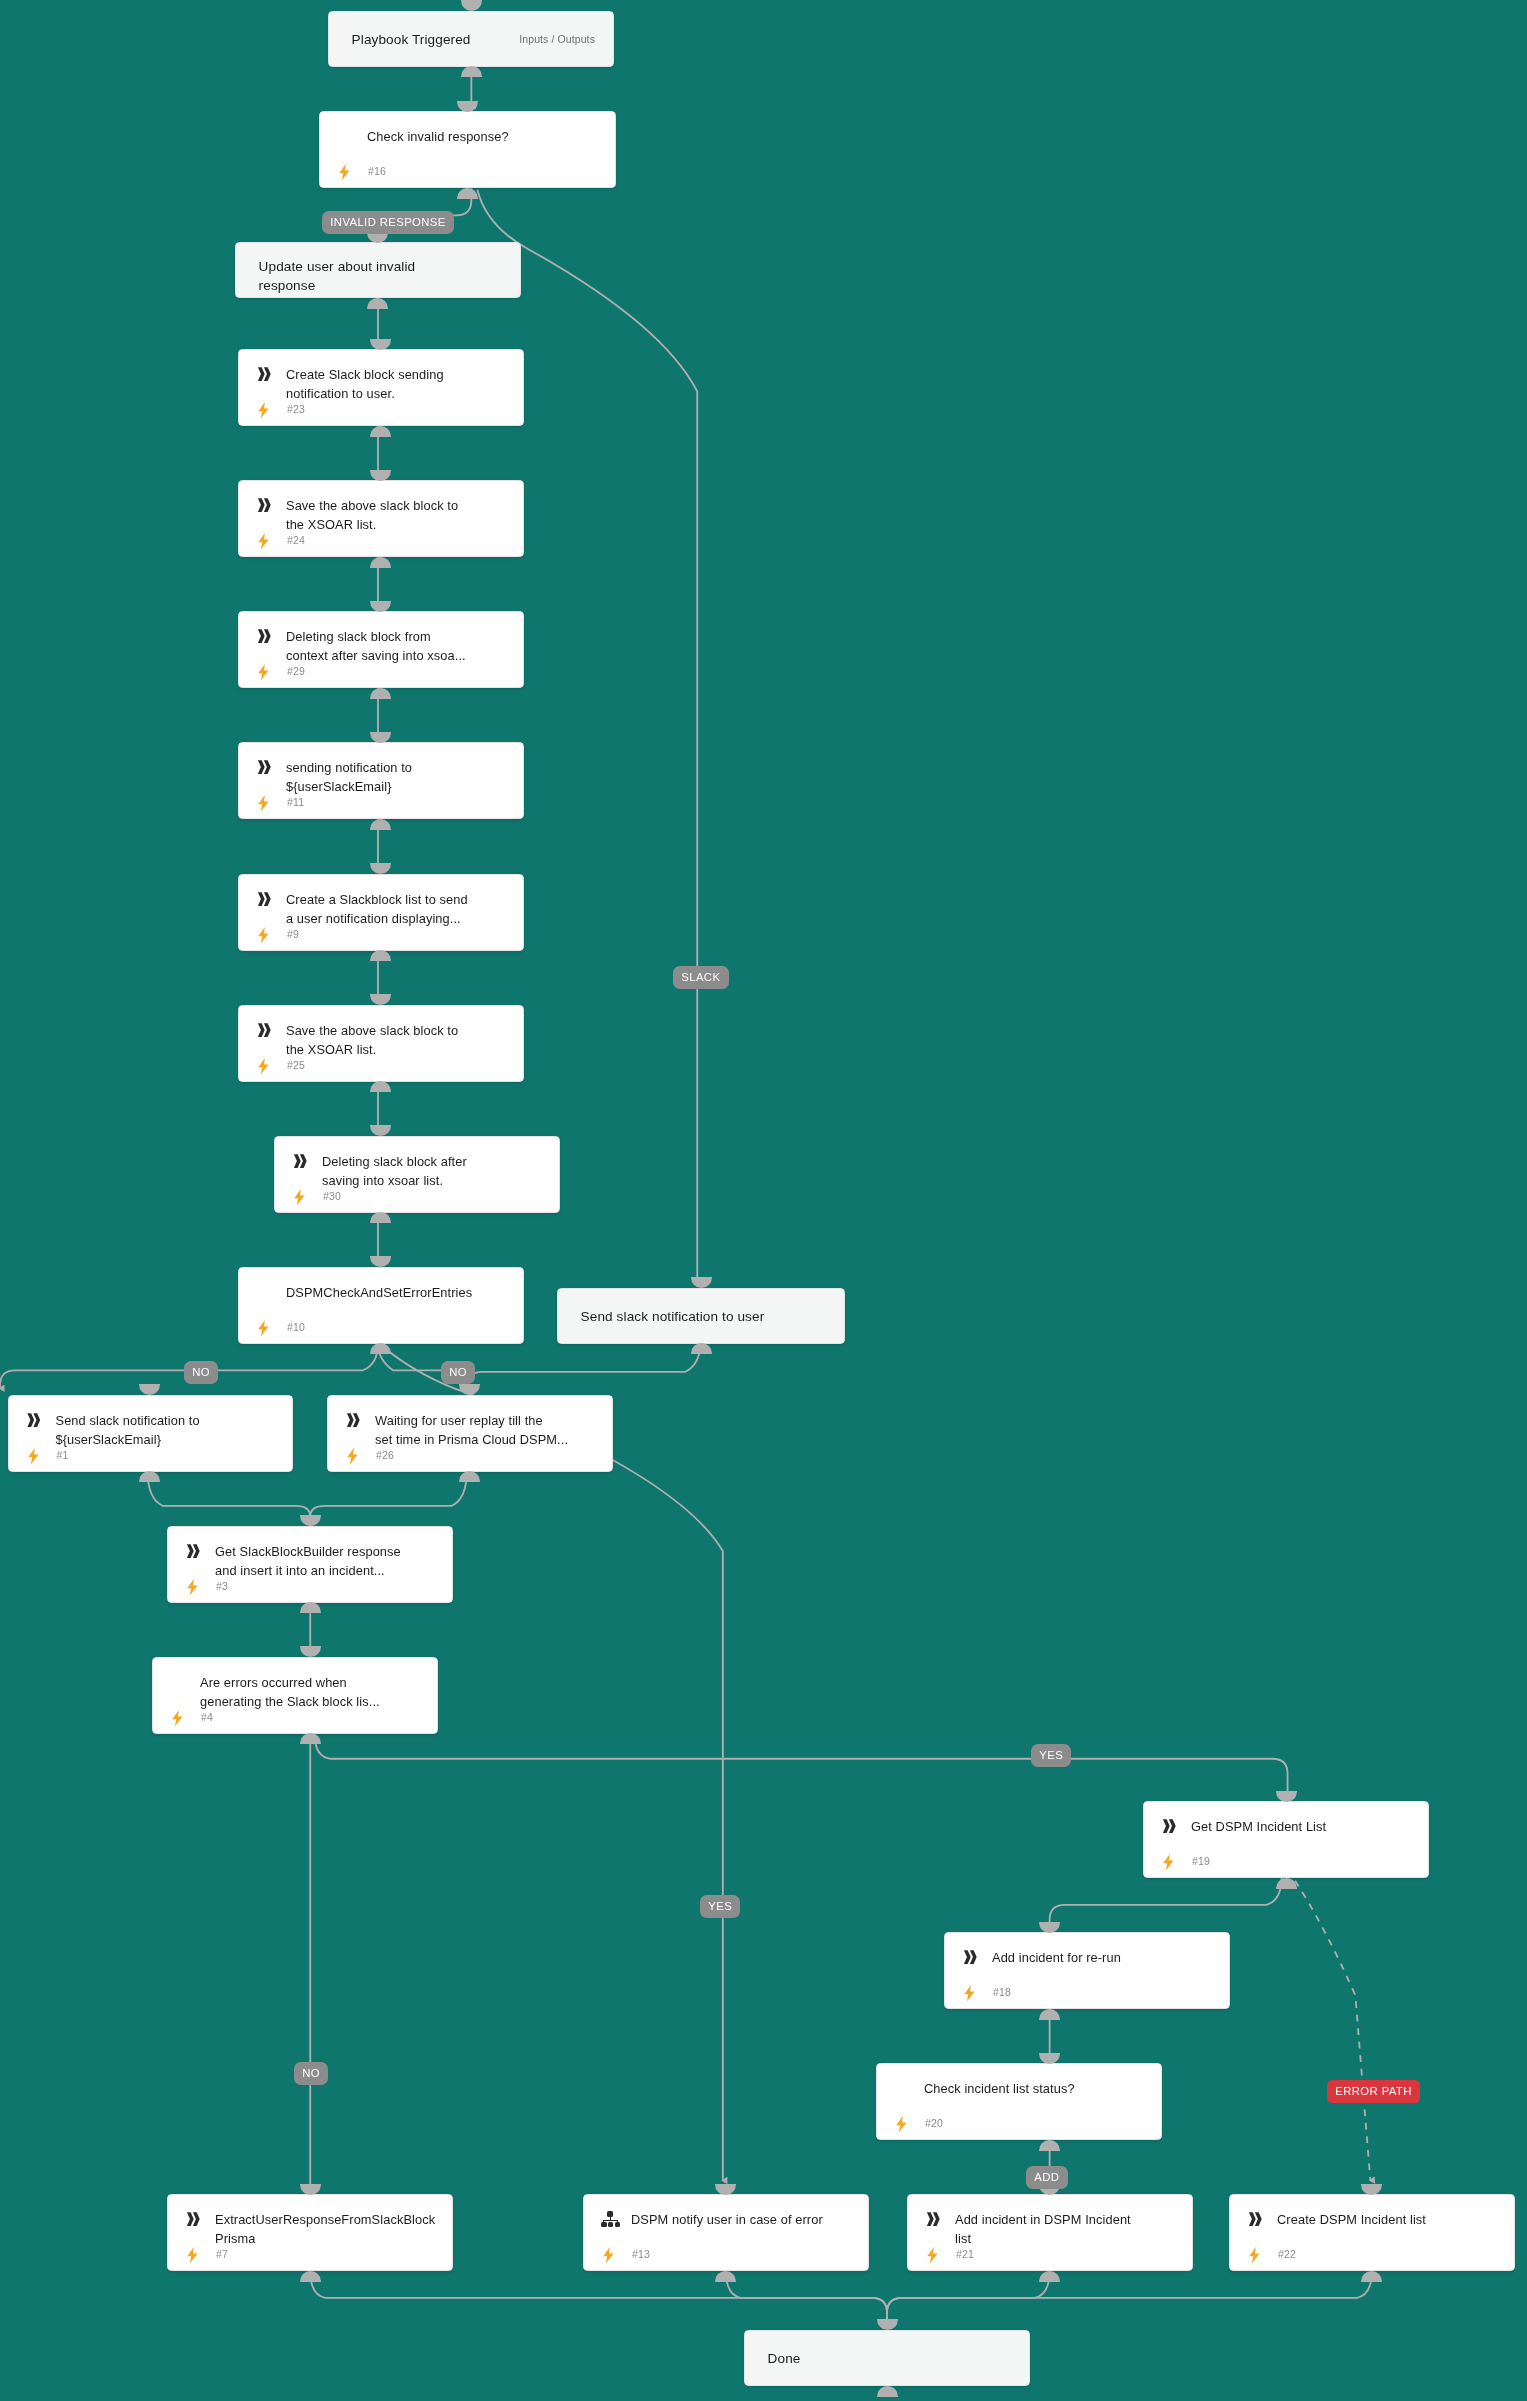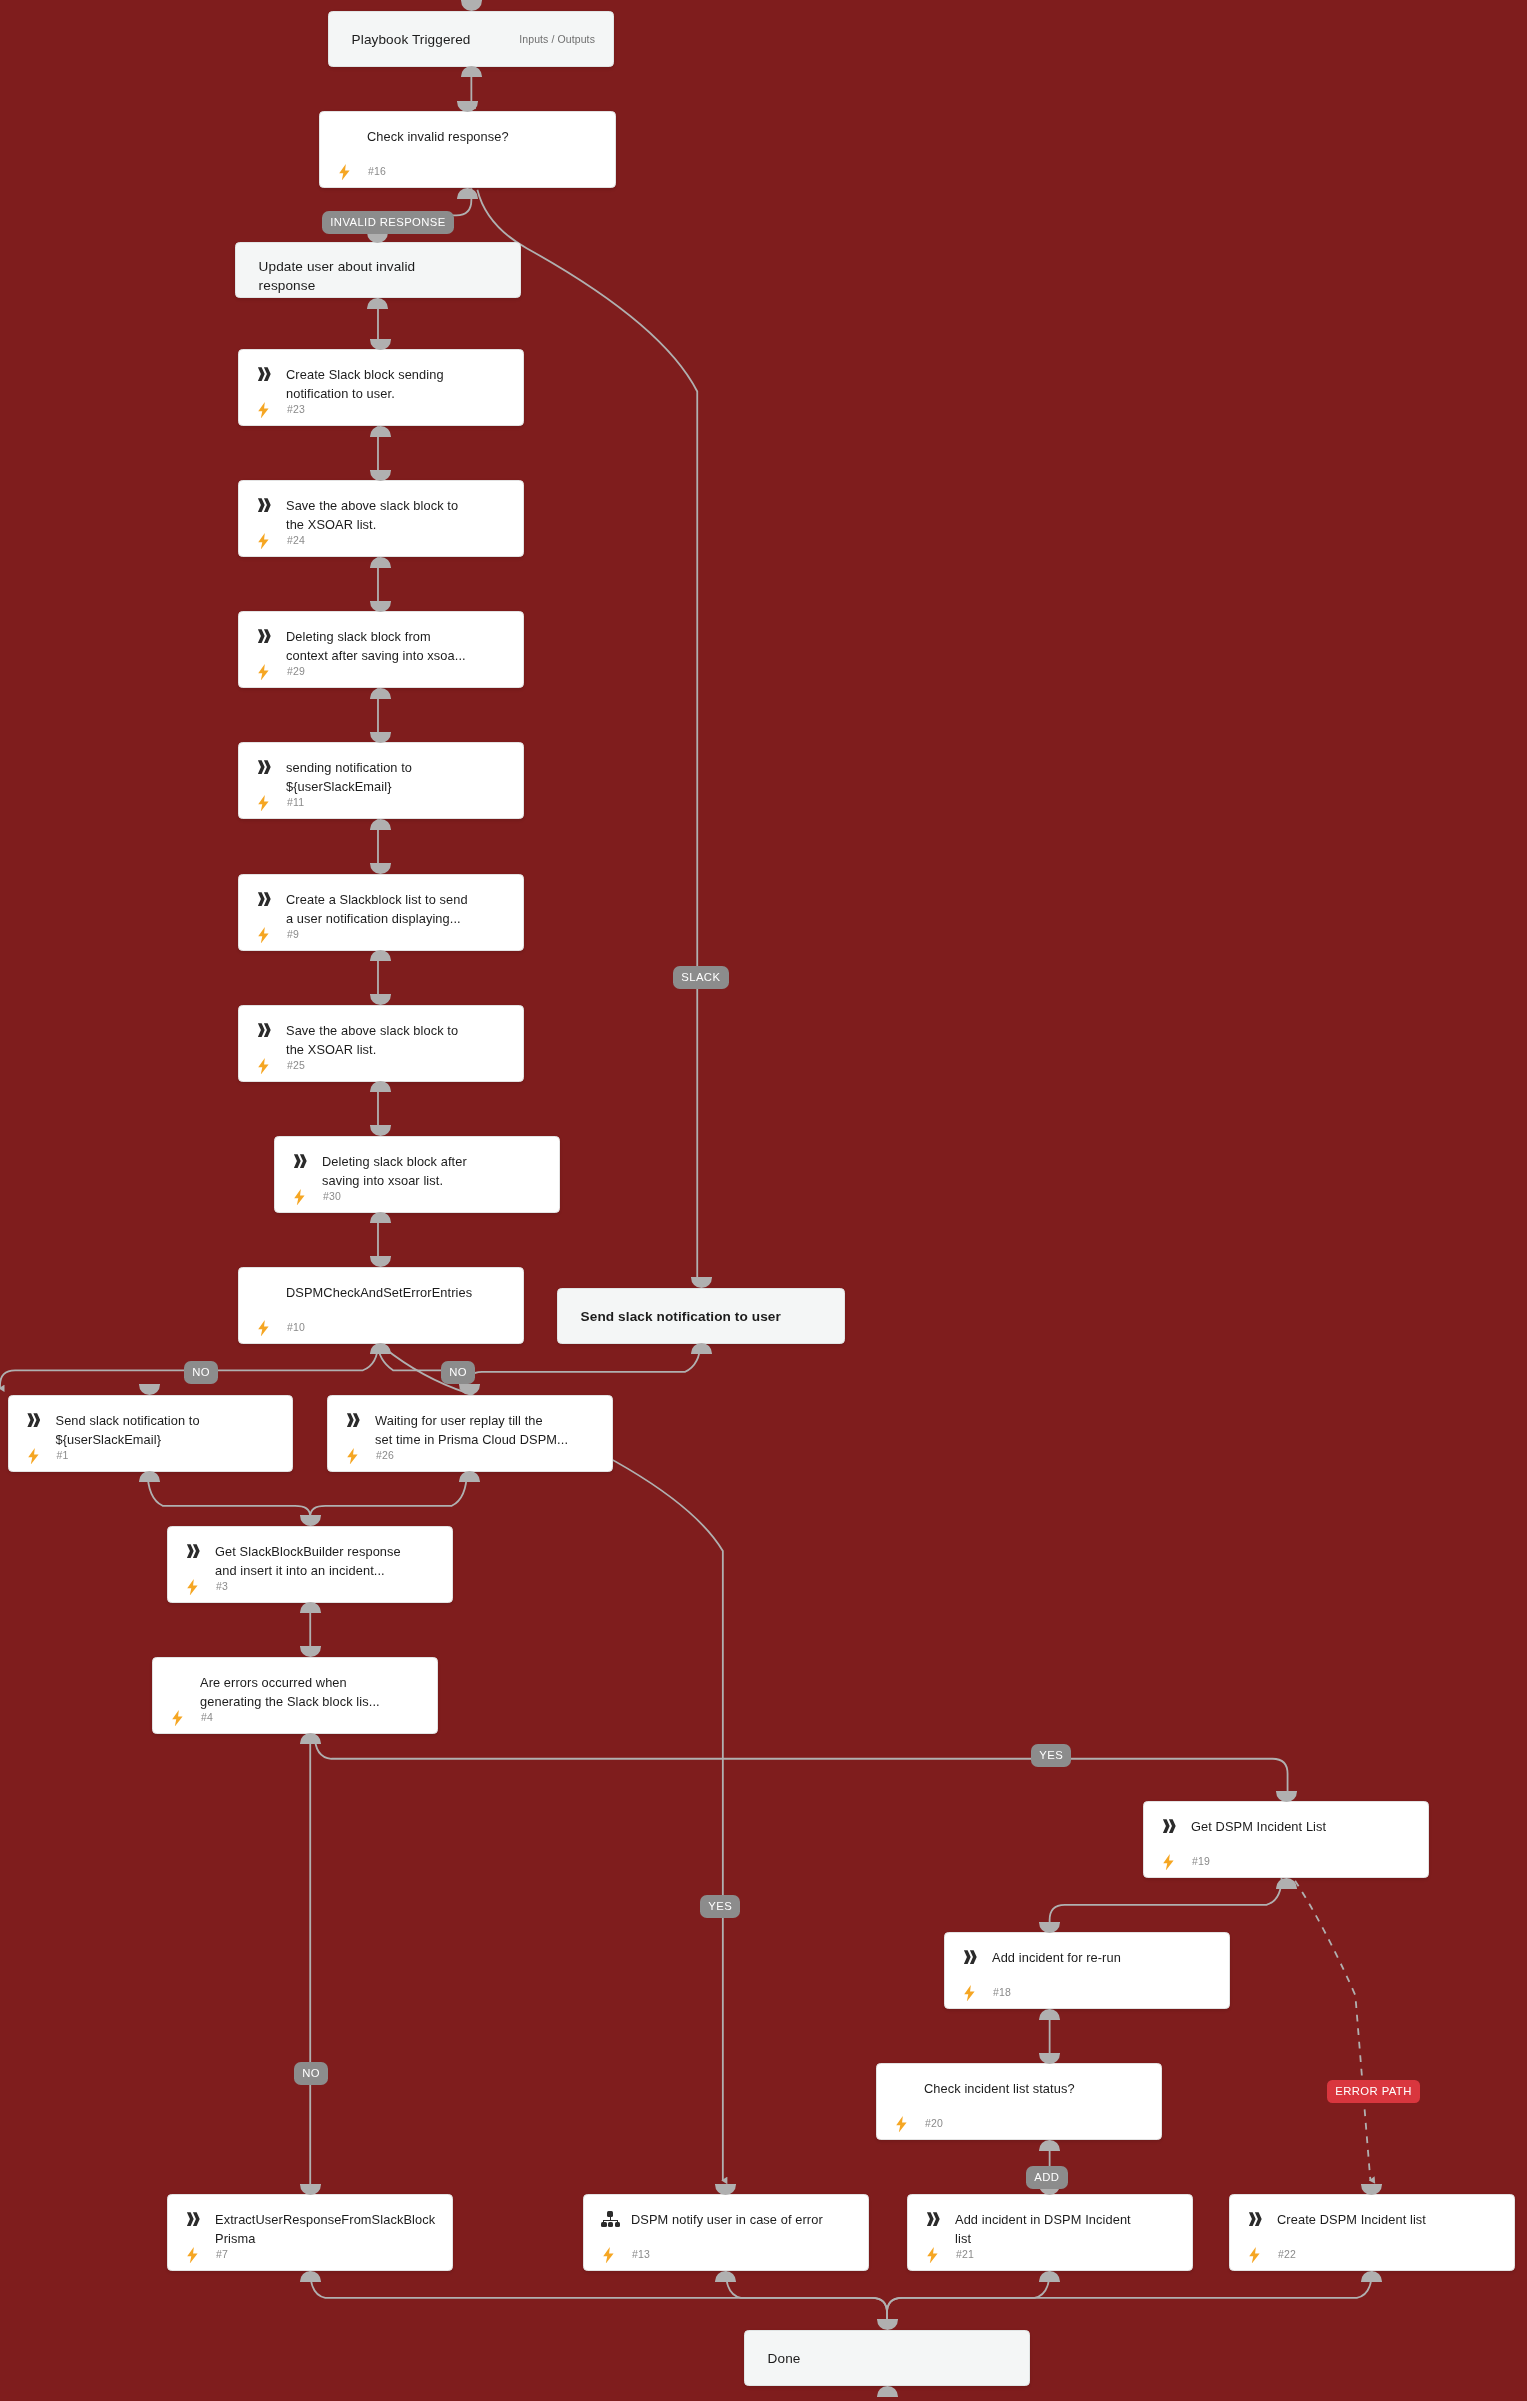--- a/index.html
+++ b/index.html
@@ -9,21 +9,21 @@
     background: #ffffff;
   }
   body {
     font-family: "Liberation Sans", sans-serif;
     -webkit-font-smoothing: antialiased;
   }
   #canvas {
     position: relative;
     width: 1527px;
     height: 2401px;
-    background: #7f1d1d;
+    background: #0f766e;
     overflow: hidden;
   }
   #edges {
     position: absolute;
     left: 0; top: 0;
     width: 1527px;
     height: 2401px;
     pointer-events: none;
   }
 
@@ -372,21 +372,21 @@
         <div class="node-title">DSPMCheckAndSetErrorEntries</div>
         <span class="bolt-icon">
           <svg width="12.8" height="16.6" viewBox="0 0 17 22" aria-hidden="true">
             <path d="M10.4 0 L1.6 12.2 L7.0 12.2 L5.0 22 L15.4 8.6 L9.4 8.6 Z" fill="#f5a623"></path>
           </svg>
         </span>
         <div class="node-num">#10</div>
       </div>
       <div class="plug down" style="left: 370px; top: 1256px;"></div>
       <div class="plug up" style="left: 370px; top: 1343px;"></div>
-      <div class="node terminal single" style="left: 557px; top: 1288px; width: 288px; height: 56px; font-weight: bold;">
+      <div class="node terminal single" style="left: 557px; top: 1288px; width: 288px; height: 56px;">
         <div class="node-title">Send slack notification to user</div>
       </div>
       <div class="plug down" style="left: 691px; top: 1277px;"></div>
       <div class="plug up" style="left: 691px; top: 1343px;"></div>
       <div class="node" style="left: 7.5px; top: 1395px; width: 285px; height: 77px;">
         <span class="type-icon"><span class="ic-chevron"></span></span>
         <div class="node-title">Send slack notification to
 ${userSlackEmail}</div>
         <span class="bolt-icon">
           <svg width="12.8" height="16.6" viewBox="0 0 17 22" aria-hidden="true">

